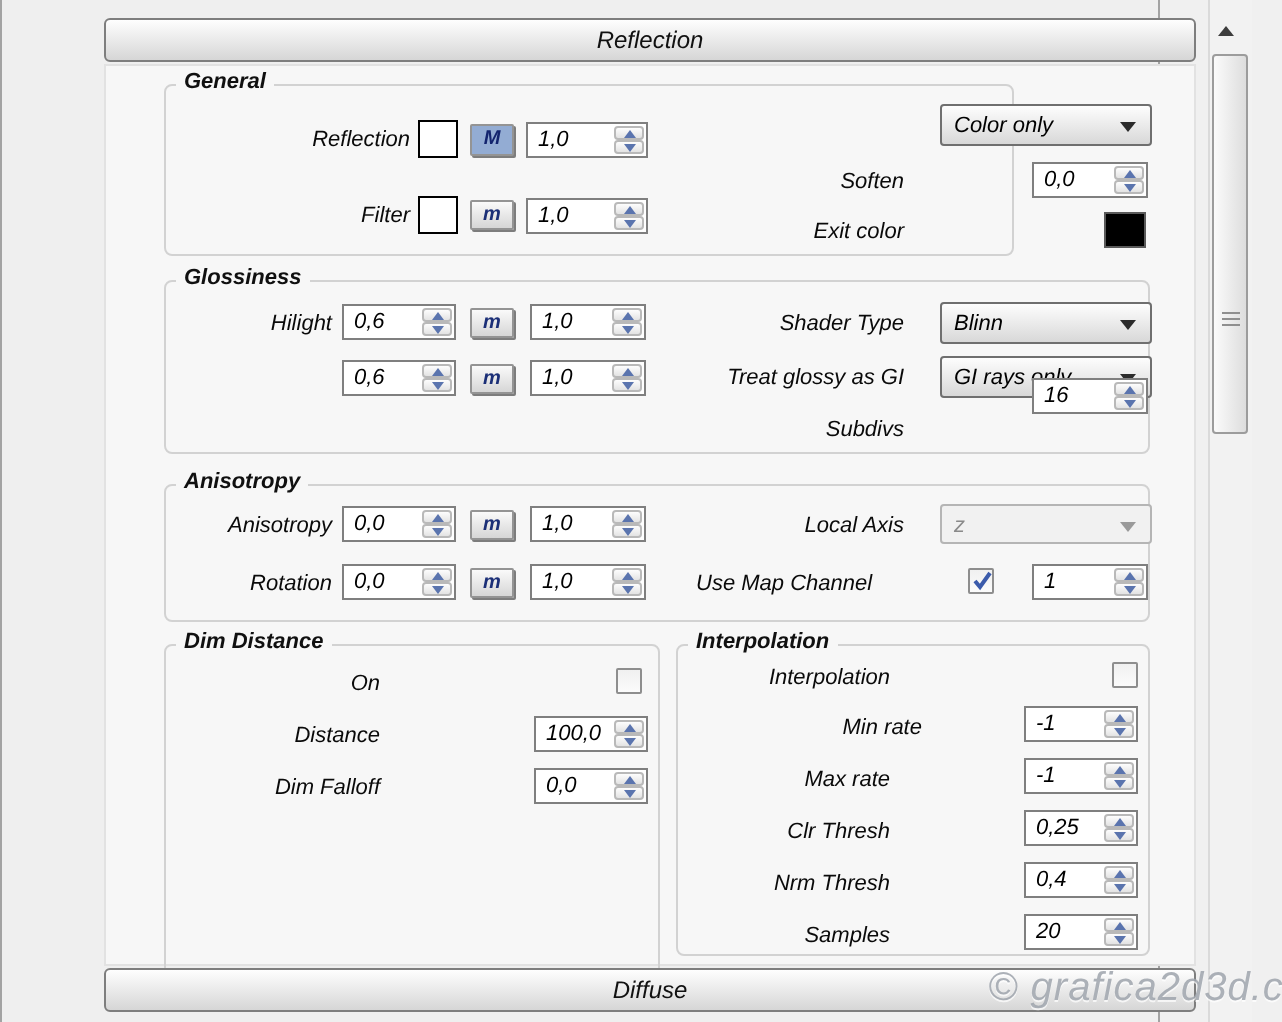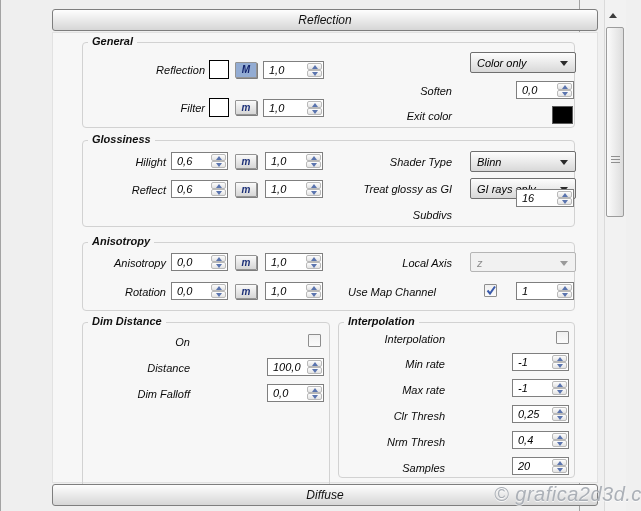--- a/index.html
+++ b/index.html
@@ -82,21 +82,21 @@
     <span class="grip" style="left:2px; top:15px;"></span>
   </div>
 
   <div class="main-panel"></div>
   <div class="content-area"></div>
 
   <div class="rollout-header" style="top:9px;">
     <span>Reflection</span>
   </div>
 
-  <div class="gbox" style="left:82px; top:42px; width:493px; height:86px;padding-left:37px;">
+  <div class="gbox" style="left:82px; top:42px; width:425px; height:86px;padding-left:37px;">
     <span class="gtitle">General</span>
   </div>
 
   <span class="lbl" style="left:80px; top:63px; width:125px;">Reflection</span>
   <span class="swatch" style="left:209px; top:60px; width:20px; height:19px; background:#ffffff;"></span>
   <span class="mapbtn active" style="left:235px; top:62px; height:16px;">M</span>
   <span class="spin" style="left:263px; top:61px; width:61px;">
     <span class="val">1,0</span>
     <span class="arrows">
         <span class="sa up">
@@ -166,21 +166,20 @@
     <span class="arrows">
         <span class="sa up">
           <i></i>
         </span>
         <span class="sa dn">
           <i></i>
         </span>
       </span>
   </span>
 
-  <span class="lbl" style="left:60px; top:183px; width:106px;">Reflect</span>
   <span class="spin" style="left:171px; top:180px; width:57px;">
     <span class="val">0,6</span>
     <span class="arrows">
         <span class="sa up">
           <i></i>
         </span>
         <span class="sa dn">
           <i></i>
         </span>
       </span>
@@ -338,21 +337,21 @@
 
   <div class="gbox" style="left:338px; top:322px; width:237px; height:156px;">
     <span class="gtitle">Interpolation</span>
   </div>
 
   <span class="lbl" style="left:345px; top:332px; width:100px;">Interpolation</span>
   <span class="check" style="left:556px; top:331px;">
     
   </span>
 
-  <span class="lbl" style="left:345px; top:357px; width:100px;">Min rate</span>
+  <span class="lbl" style="left:361px; top:357px; width:100px;">Min rate</span>
   <span class="spin" style="left:512px; top:353px; width:57px;">
     <span class="val">-1</span>
     <span class="arrows">
         <span class="sa up">
           <i></i>
         </span>
         <span class="sa dn">
           <i></i>
         </span>
       </span>

